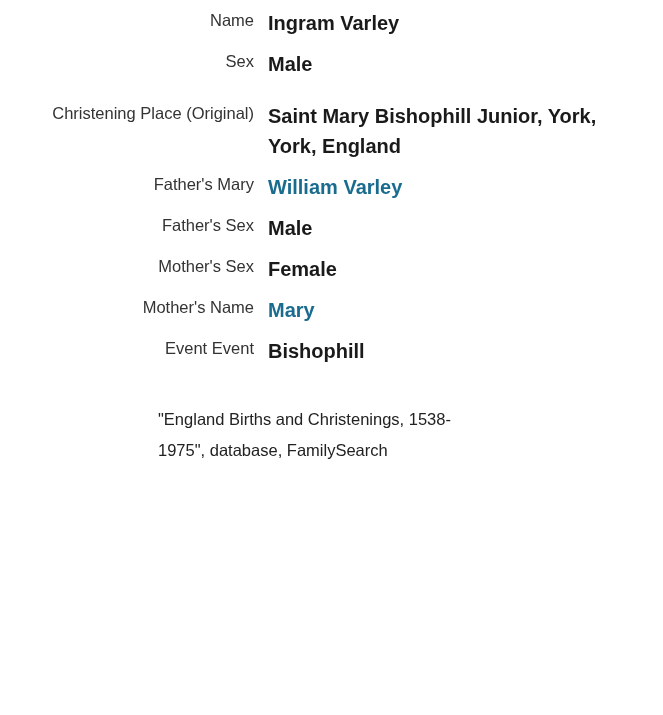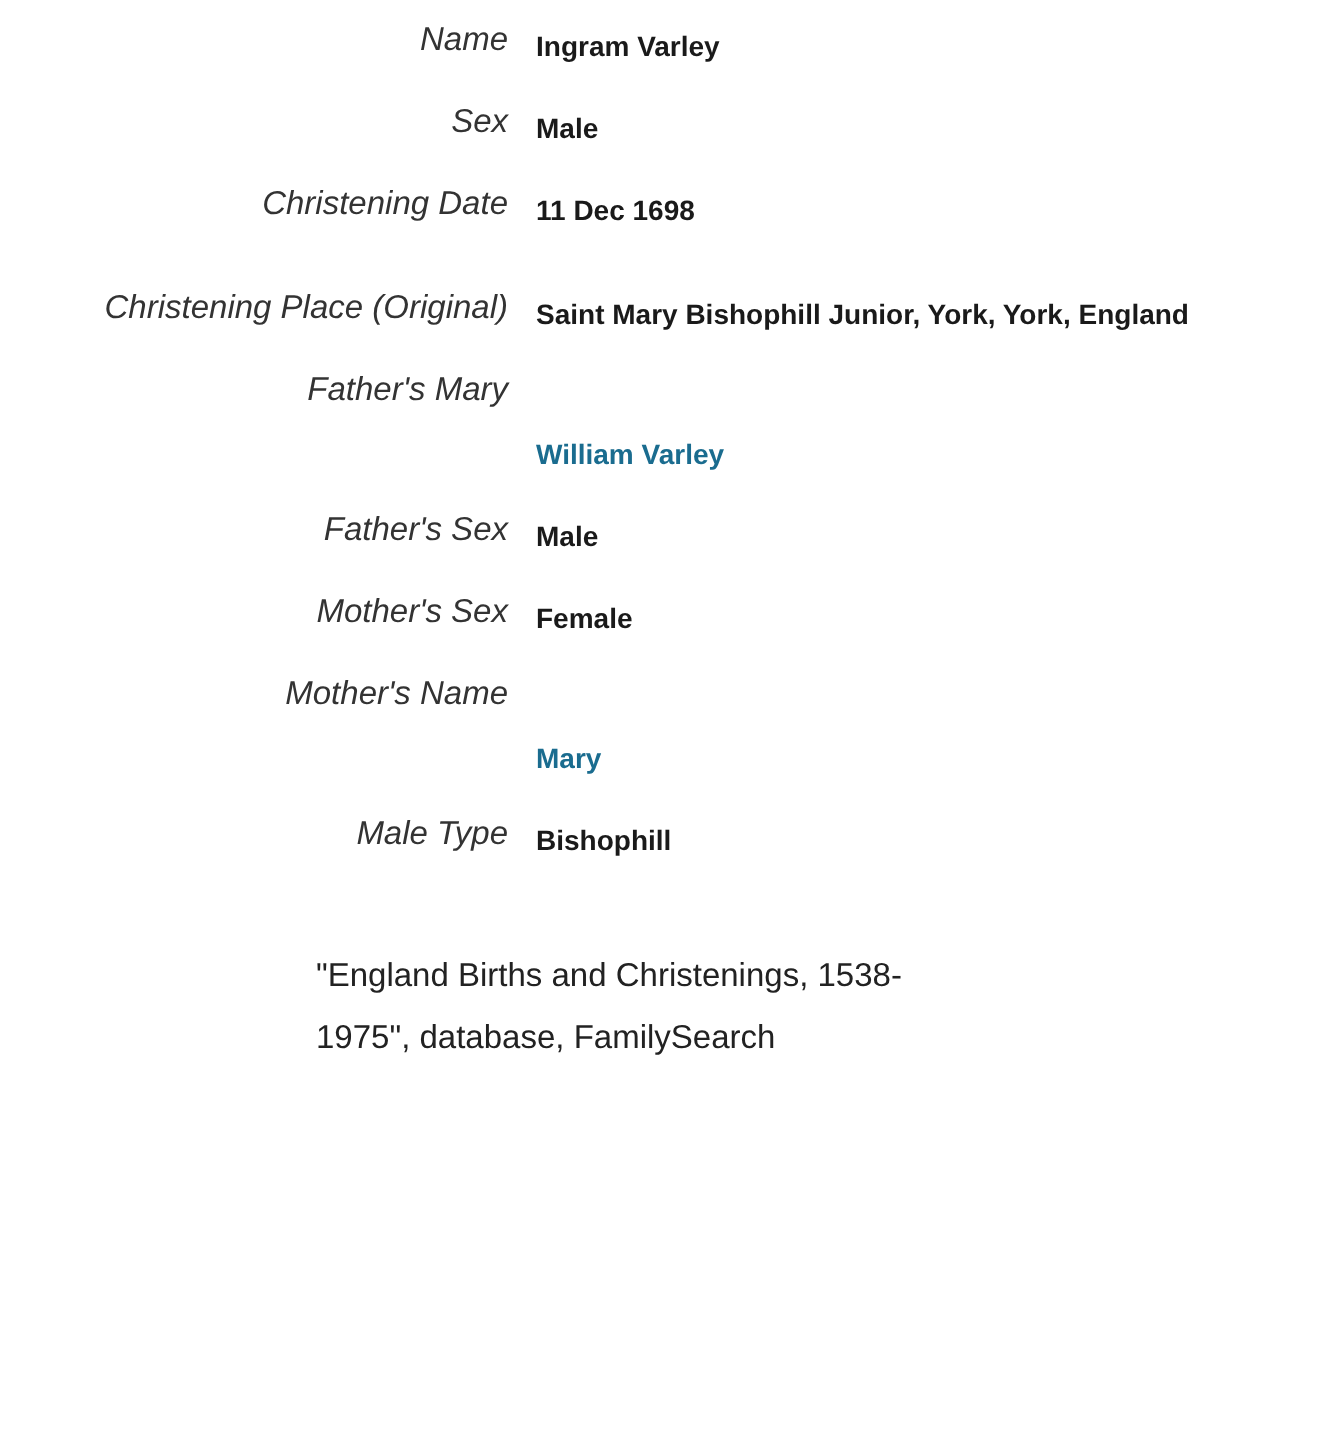--- a/index.html
+++ b/index.html
@@ -28,34 +28,32 @@
   .label {
     width: 268px;
     min-width: 268px;
     text-align: right;
     padding-right: 14px;
     box-sizing: border-box;
     font-size: 16.5px;
     line-height: 24px;
     color: #333333;
     font-weight: normal;
-    font-style: italic;
   }
 
   .value {
-    font-size: 14px;
+    font-size: 20px;
     line-height: 30px;
     font-weight: bold;
     color: #1a1a1a;
     max-width: 360px;
   }
 
   .value.link {
     color: #1a6c8f;
-    margin-top: 29px;
   }
 
   .citation {
     margin-top: 38px;
     padding-left: 158px;
     font-size: 16.5px;
     line-height: 31px;
     color: #222222;
     max-width: 330px;
   }
@@ -71,24 +69,20 @@
   <div class="row">
     <div class="label">Name</div>
     <div class="value">Ingram Varley</div>
   </div>
 
   <div class="row">
     <div class="label">Sex</div>
     <div class="value">Male</div>
   </div>
 
-  <div class="row">
-    <div class="label">Christening Date</div>
-    <div class="value">11 Dec 1698</div>
-  </div>
 
   <div class="row">
   </div>
 
   <div class="row">
     <div class="label">Christening Place (Original)</div>
     <div class="value">Saint Mary Bishophill Junior, York, York, England</div>
   </div>
 
   <div class="row">
@@ -105,21 +99,21 @@
     <div class="label">Mother's Sex</div>
     <div class="value">Female</div>
   </div>
 
   <div class="row">
     <div class="label">Mother's Name</div>
     <div class="value link">Mary</div>
   </div>
 
   <div class="row">
-    <div class="label">Male Type</div>
+    <div class="label">Event Event</div>
     <div class="value">Bishophill</div>
   </div>
 
   <div class="citation">
     <span>"England Births and Christenings, 1538-1975", database,</span>
     <span class="italic">FamilySearch</span>
   </div>
 
 </div>
 

